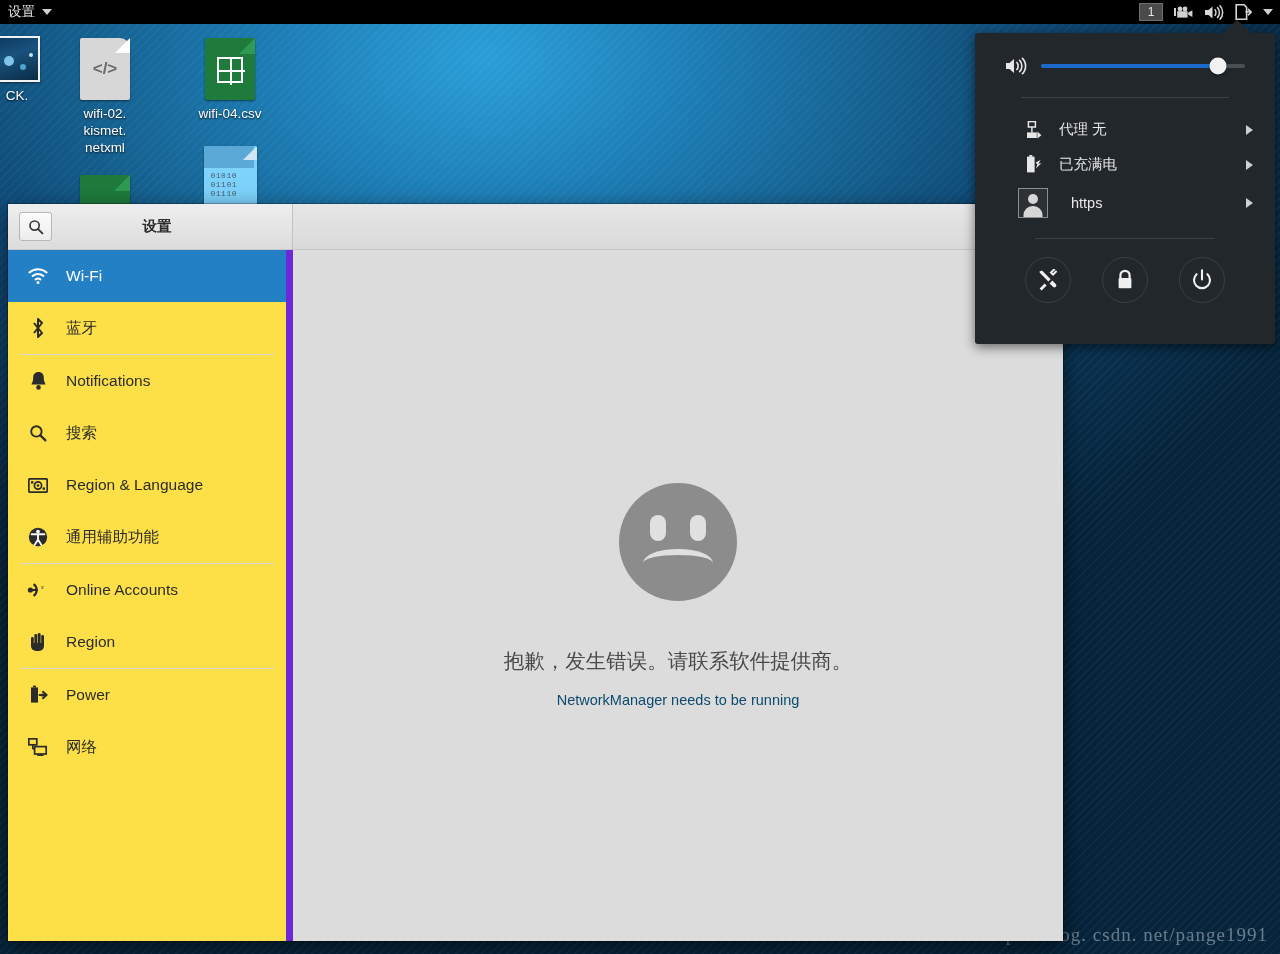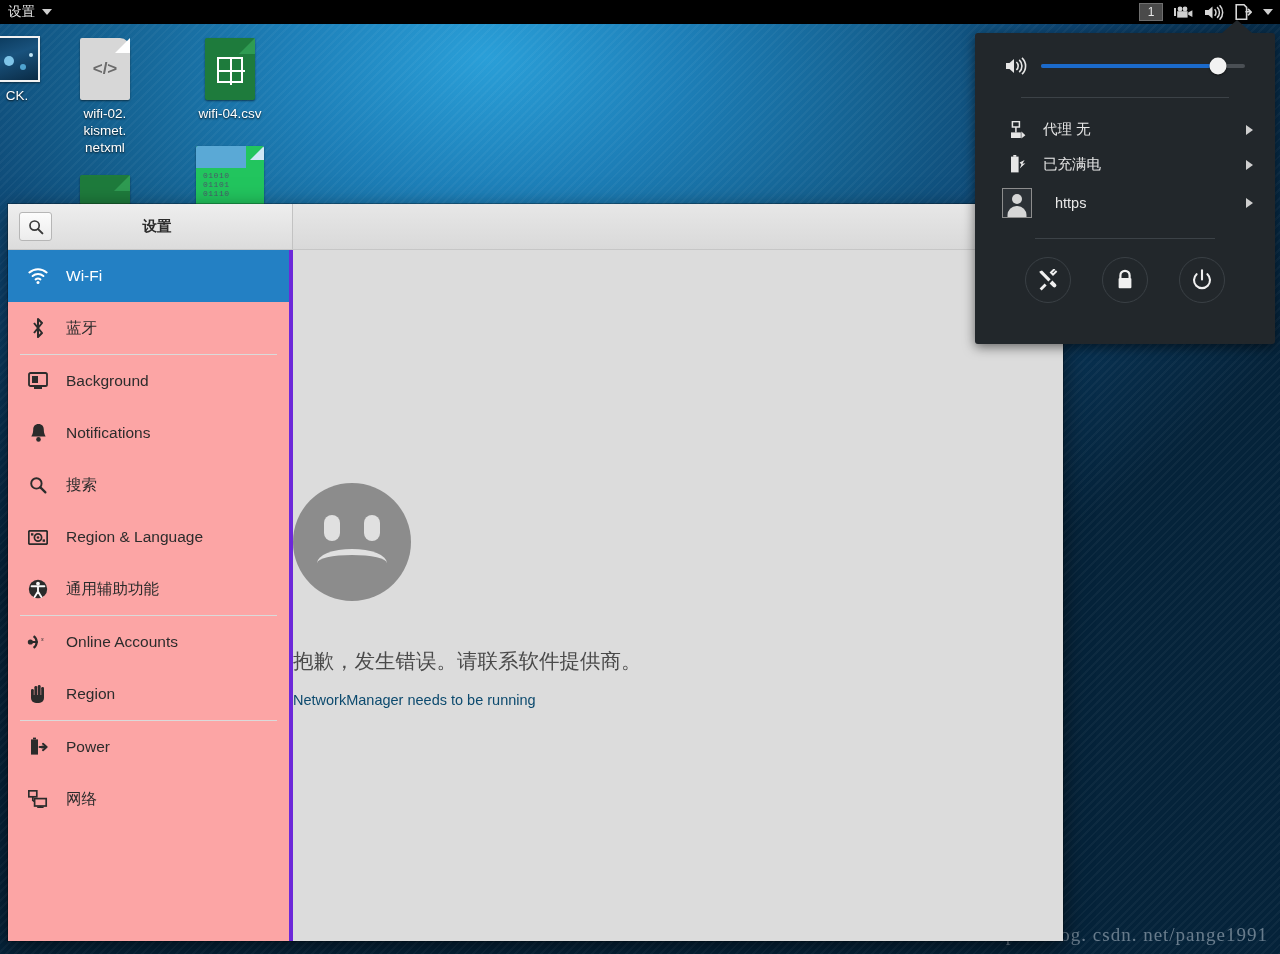--- a/index.html
+++ b/index.html
@@ -42,21 +42,21 @@
     font-family: "Liberation Sans", sans-serif; font-size: 17px; color: #6b6b6b; font-weight: bold; text-shadow: none; }
 
   
   .ic-sheet { width: 50px; height: 62px; background: #1e7b3c; position: relative; border-radius: 2px; box-shadow: 0 1px 2px rgba(0,0,0,0.5); }
   .ic-sheet::before { content:""; position:absolute; right:0; top:0; border-width: 0 0 16px 16px; border-style: solid; border-color: transparent transparent #2f9b52 transparent; }
   .ic-sheet .grid { position: absolute; left: 12px; top: 19px; width: 26px; height: 26px; border: 2px solid #fff; }
   .ic-sheet .grid::before { content:""; position:absolute; left:0; top:11px; width:26px; height:2px; background:#fff; }
   .ic-sheet .grid::after  { content:""; position:absolute; left:11px; top:0; width:2px; height:26px; background:#fff; }
 
   
-  .ic-bin { width: 68px; height: 62px; background: #22c55e; position: relative; border-radius: 2px; box-shadow: 0 1px 2px rgba(0,0,0,0.5); overflow: hidden; text-align: center; }
+  .ic-bin { width: 53px; height: 62px; background: #7dd3fc; position: relative; border-radius: 2px; box-shadow: 0 1px 2px rgba(0,0,0,0.5); overflow: hidden; text-align: center; }
   .ic-bin .top { position:absolute; left:0; top:0; width:50px; height:22px; background:#5aa9d6; }
   .ic-bin .fold { position:absolute; right:0; top:0; border-width: 0 0 14px 14px; border-style: solid; border-color: transparent transparent #cfe7f5 transparent; }
   .ic-bin .bits { position:absolute; left:7px; top:25px; font-family:"Liberation Mono", monospace; font-size:8px; line-height:9px; color:#4a5a6a; text-shadow:none; letter-spacing:0.5px; }
 
   
   .ic-pic { width: 46px; height: 46px; border: 2px solid #f2f2f2; background:
       linear-gradient(160deg,#0c3b5e 0%, #19527d 40%, #0a2b45 100%); position: relative; box-shadow: 0 1px 2px rgba(0,0,0,0.5); }
   .ic-pic::after { content:""; position:absolute; left:8px; top:18px; width:10px; height:10px; border-radius:50%; background:#7fc4e8; box-shadow: 14px 6px 0 -2px #4fa3d0, 22px -6px 0 -3px #bfe3f5; }
 
   
@@ -89,21 +89,21 @@
   }
   .vol-row { display: flex; align-items: center; gap: 14px; padding: 24px 30px 0 30px; }
   .spk-ic { width: 22px; height: 18px; flex: 0 0 22px; }
   .slider { position: relative; flex: 1; height: 4px; background: #4a4f54; border-radius: 2px; }
   .slider .fill { position: absolute; left: 0; top: 0; height: 4px; width: 87%; background: #1b6acb; border-radius: 2px; }
   .slider .knob { position: absolute; left: 87%; top: 50%; transform: translate(-50%,-50%); width: 17px; height: 17px; border-radius: 50%; background: #f2f2f2; box-shadow: 0 1px 2px rgba(0,0,0,0.6); }
   .sep { height: 1px; background: #3c4247; margin: 22px 46px 0 46px; }
   .sep.small { margin: 0 60px; }
   .menu-item {
     display: flex; align-items: center; height: 35px; padding: 0 22px 0 32px; gap: 16px;
-    font-size: 14.5px; color: #e8e8e8;
+    font-size: 14.5px; color: #e8e8e8; margin-left: 16px;
   }
   .menu-item .mi-ic { width: 20px; height: 20px; flex: 0 0 20px; display:flex; align-items:center; justify-content:center; }
   .menu-item .mi-label { flex: 1; }
   .mi-arrow { width: 0; height: 0; border-top: 5px solid transparent; border-bottom: 5px solid transparent; border-left: 7px solid #cfcfcf; }
   .avatar-box { width: 30px; height: 30px; border: 1px solid #8d8d8d; background: #2c3136; flex: 0 0 30px; position: relative; margin-left: -5px; }
   .avatar-box::before { content:""; position:absolute; left:50%; top:5px; transform: translateX(-50%); width: 10px; height: 10px; border-radius: 50%; background:#d6d6d6; }
   .avatar-box::after  { content:""; position:absolute; left:50%; bottom:0; transform: translateX(-50%); width: 19px; height: 11px; border-radius: 9px 9px 0 0; background:#d6d6d6; }
   .action-row { display: flex; align-items: center; justify-content: space-around; padding: 18px 34px 0 34px; }
   .circ-btn { width: 46px; height: 46px; border-radius: 50%; border: 1px solid #3a4045; display: flex; align-items: center; justify-content: center; }
 
@@ -129,33 +129,33 @@
     background: linear-gradient(#fcfcfc, #ececec);
     display: flex; align-items: center; justify-content: center;
   }
   .win-title { flex: 1; text-align: center; font-size: 14.5px; font-weight: bold; color: #2b2b2b; margin-right: 40px; }
   .close-dot {
     position: absolute; right: 12px; top: 9px; width: 27px; height: 27px; border-radius: 50%;
     background: #2b2b2b;
   }
   .win-body { flex: 1; display: flex; min-height: 0; }
   .sidebar {
-    width: 285px; flex: 0 0 285px; background: #fca5a5; border-right: 4px solid #6d28d9;
+    width: 285px; flex: 0 0 285px; background: #fde047; border-right: 7px solid #6d28d9;
     overflow: hidden;
   }
   .nav-item {
     display: flex; align-items: center; height: 52px; padding-left: 19px; gap: 17px;
     font-size: 15.5px; color: #2c2c2c;
   }
   .nav-item.active { background: #2380c4; color: #ffffff; }
   .nav-item .nav-ic { width: 22px; flex: 0 0 22px; display: flex; align-items: center; justify-content: center; }
   .nav-sep { height: 1px; background: #dadada; margin: 0 12px; }
   .content {
     flex: 1; background: #dcdcdc; display: flex; flex-direction: column;
-    justify-content: center; position: relative;
+    align-items: center; justify-content: center; position: relative;
   }
   .sad {
     width: 118px; height: 118px; border-radius: 50%; background: #8c8c8c; position: relative;
     margin-bottom: 46px;
   }
   .sad .eye { position: absolute; top: 32px; width: 16px; height: 26px; border-radius: 9px; background: #e0e0e0; }
   .sad .eye.l { left: 31px; } .sad .eye.r { right: 31px; }
   .sad .mouth {
     position: absolute; left: 24px; bottom: 24px; width: 70px; height: 28px;
     border-radius: 50%; border: 6px solid #e0e0e0;
@@ -248,30 +248,20 @@
         </div>
         <div class="nav-item">
           <span class="nav-ic">
             <svg width="14" height="20" viewBox="0 0 14 20">
               <path d="M3 5 L11 15 L7 19 V1 L11 5 L3 15" fill="none" stroke="#2b2b2b" stroke-width="2" stroke-linejoin="round"></path>
             </svg>
           </span>
           <span>蓝牙</span>
         </div>
         <div class="nav-sep"></div>
-        <div class="nav-item">
-          <span class="nav-ic">
-            <svg width="20" height="18" viewBox="0 0 20 18">
-              <rect x="1" y="1" width="18" height="13" rx="1.6" fill="none" stroke="#2b2b2b" stroke-width="1.8"></rect>
-              <rect x="4" y="4" width="6" height="7" fill="#2b2b2b"></rect>
-              <rect x="6" y="15" width="8" height="2" fill="#2b2b2b"></rect>
-            </svg>
-          </span>
-          <span>Background</span>
-        </div>
         <div class="nav-item">
           <span class="nav-ic">
             <svg width="17" height="20" viewBox="0 0 17 20">
               <path d="M8.5 1 C12 1 13.8 3.4 13.8 6.6 C13.8 11 15.6 13.4 15.6 13.4 H1.4 C1.4 13.4 3.2 11 3.2 6.6 C3.2 3.4 5 1 8.5 1 Z" fill="#2b2b2b"></path>
               <circle cx="8.5" cy="16.4" r="2.3" fill="#2b2b2b"></circle>
             </svg>
           </span>
           <span>Notifications</span>
         </div>
         <div class="nav-item">

